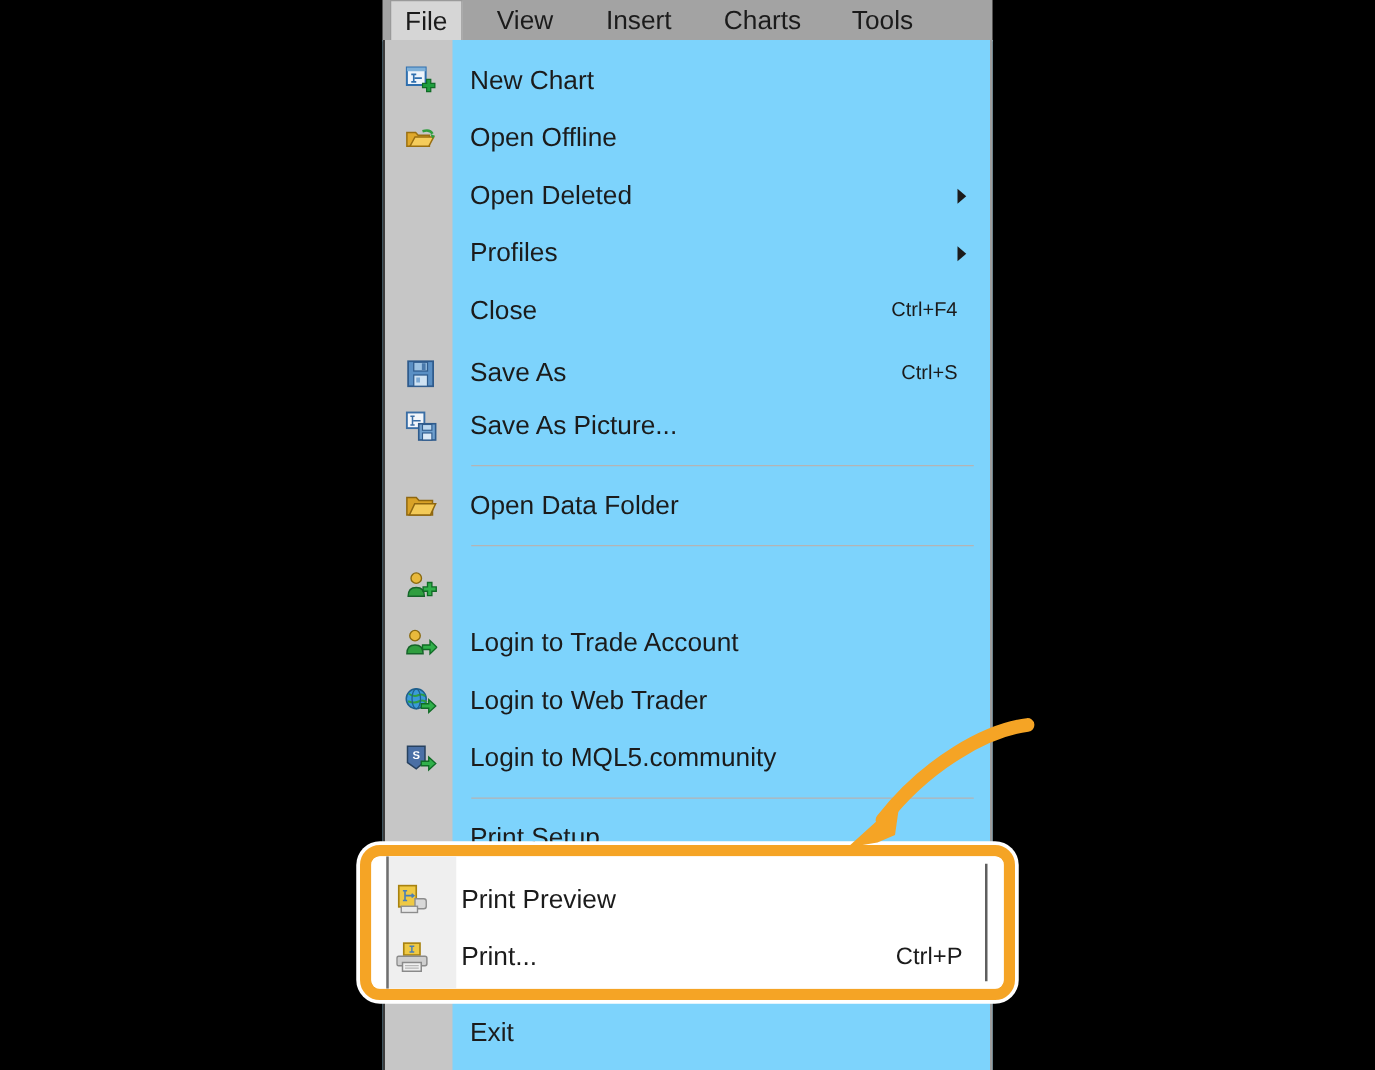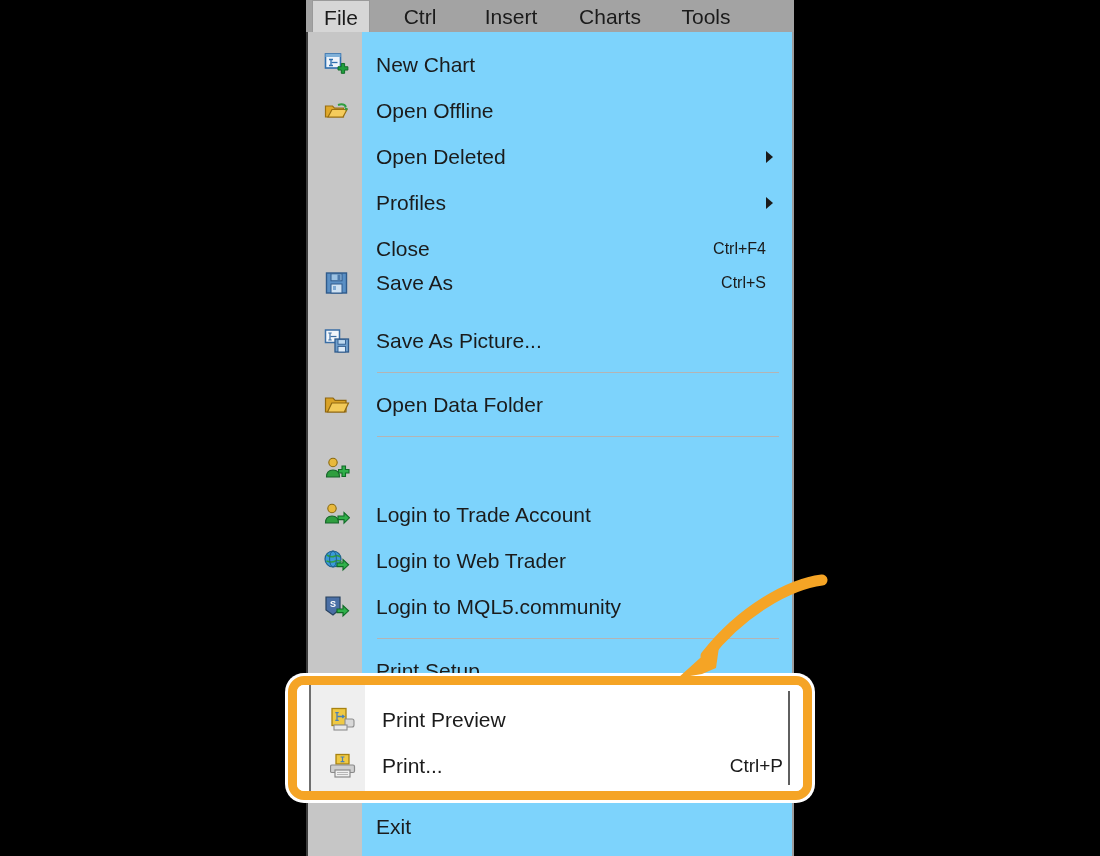--- a/index.html
+++ b/index.html
@@ -153,21 +153,21 @@
   #callout-rightline {
     position: absolute;
     left: 491px;
     top: 6px;
     width: 2px;
     height: 94px;
     background: #5f5f5f;
   }
   .ci {
     position: absolute;
-    left: 17px;
+    left: 4px;
     width: 484px;
     height: 46px;
     padding-left: 13px;
   }
   .ci-icon { position:absolute; left:16px; top:10px; width:26px; height:26px; }
   .ci-label {
     position: absolute; left: 68px; top: 0; height: 46px; line-height: 46px;
     font-size: 21px; color: #1b1b1b; white-space: nowrap;
   }
   .ci-accel {
@@ -183,21 +183,21 @@
     width: 180px;
     height: 115px;
     pointer-events: none;
   }
 </style>
 </head>
 <body>
 
 <div id="menubar">
     <div class="mb-item active" style="left: 6px; width: 58px;">File</div>
-    <div class="mb-item" style="left: 76px; width: 76px;">Ctrl</div>
+    <div class="mb-item" style="left: 76px; width: 76px;">View</div>
     <div class="mb-item" style="left: 162px; width: 86px;">Insert</div>
     <div class="mb-item" style="left: 258px; width: 92px;">Charts</div>
     <div class="mb-item" style="left: 360px; width: 80px;">Tools</div>
   </div>
 
 <div id="menu-panel">
   <div id="gutter"></div>
 <div class="sep" style="top: 340px;"></div>
     <div class="sep" style="top: 404px;"></div>
     <div class="sep" style="top: 606px;"></div>
@@ -229,21 +229,21 @@
       <span class="mi-arrow"></span>
     </div>
     <div class="mi" style="top: 148px;">
       <span class="mi-label">Profiles</span>
       <span class="mi-arrow"></span>
     </div>
     <div class="mi" style="top: 194px;">
       <span class="mi-label">Close</span>
       <span class="mi-accel">Ctrl+F4</span>
     </div>
-    <div class="mi" style="top: 228px;">
+    <div class="mi" style="top: 244px;">
       <span class="mi-icon">
         <svg class="ico" viewBox="0 0 26 26" width="26" height="26">
           <rect x="2.5" y="3" width="20" height="20" fill="#5a8fc4" stroke="#2f5b8c" stroke-width="1.4"></rect>
           <rect x="7" y="3.8" width="11" height="7" fill="#9cc2e3" stroke="#2f5b8c" stroke-width="1"></rect>
           <rect x="13.5" y="4.6" width="3" height="5.4" fill="#4a79ab"></rect>
           <rect x="7" y="14" width="11" height="9" fill="#cfe2f3" stroke="#2f5b8c" stroke-width="1"></rect>
           <rect x="9" y="16" width="3" height="4" fill="#7da9d4"></rect>
         </svg>
       </span>
       <span class="mi-label">Save As</span>

